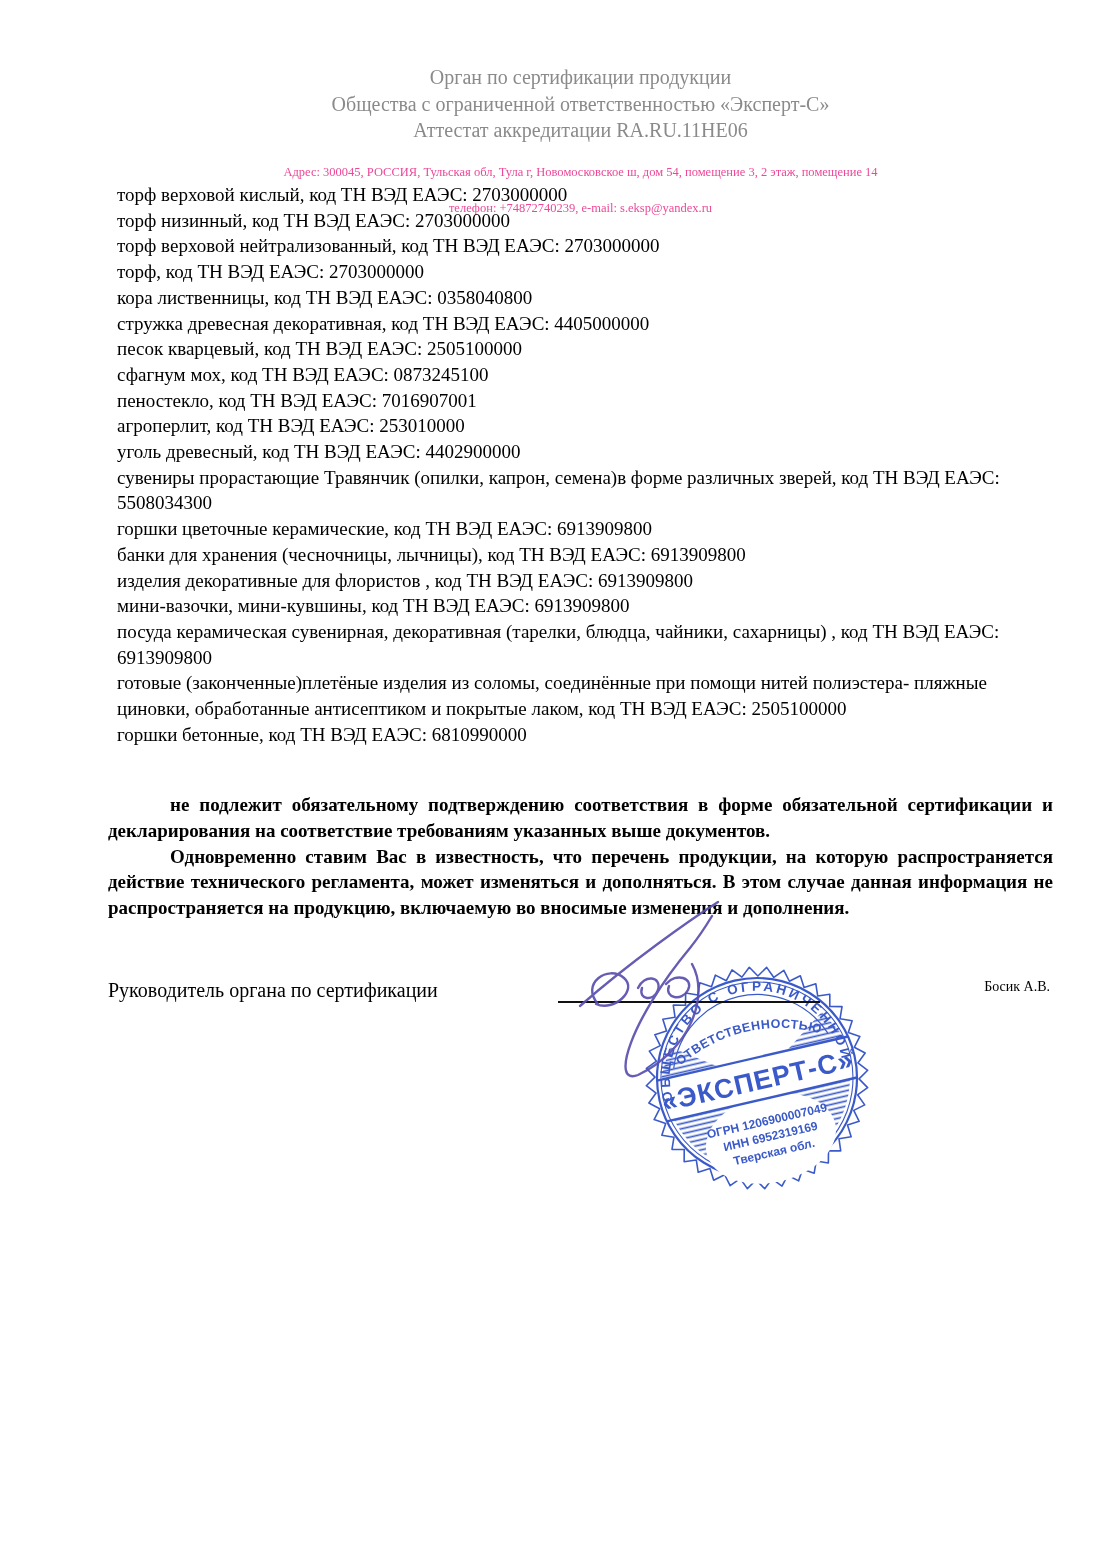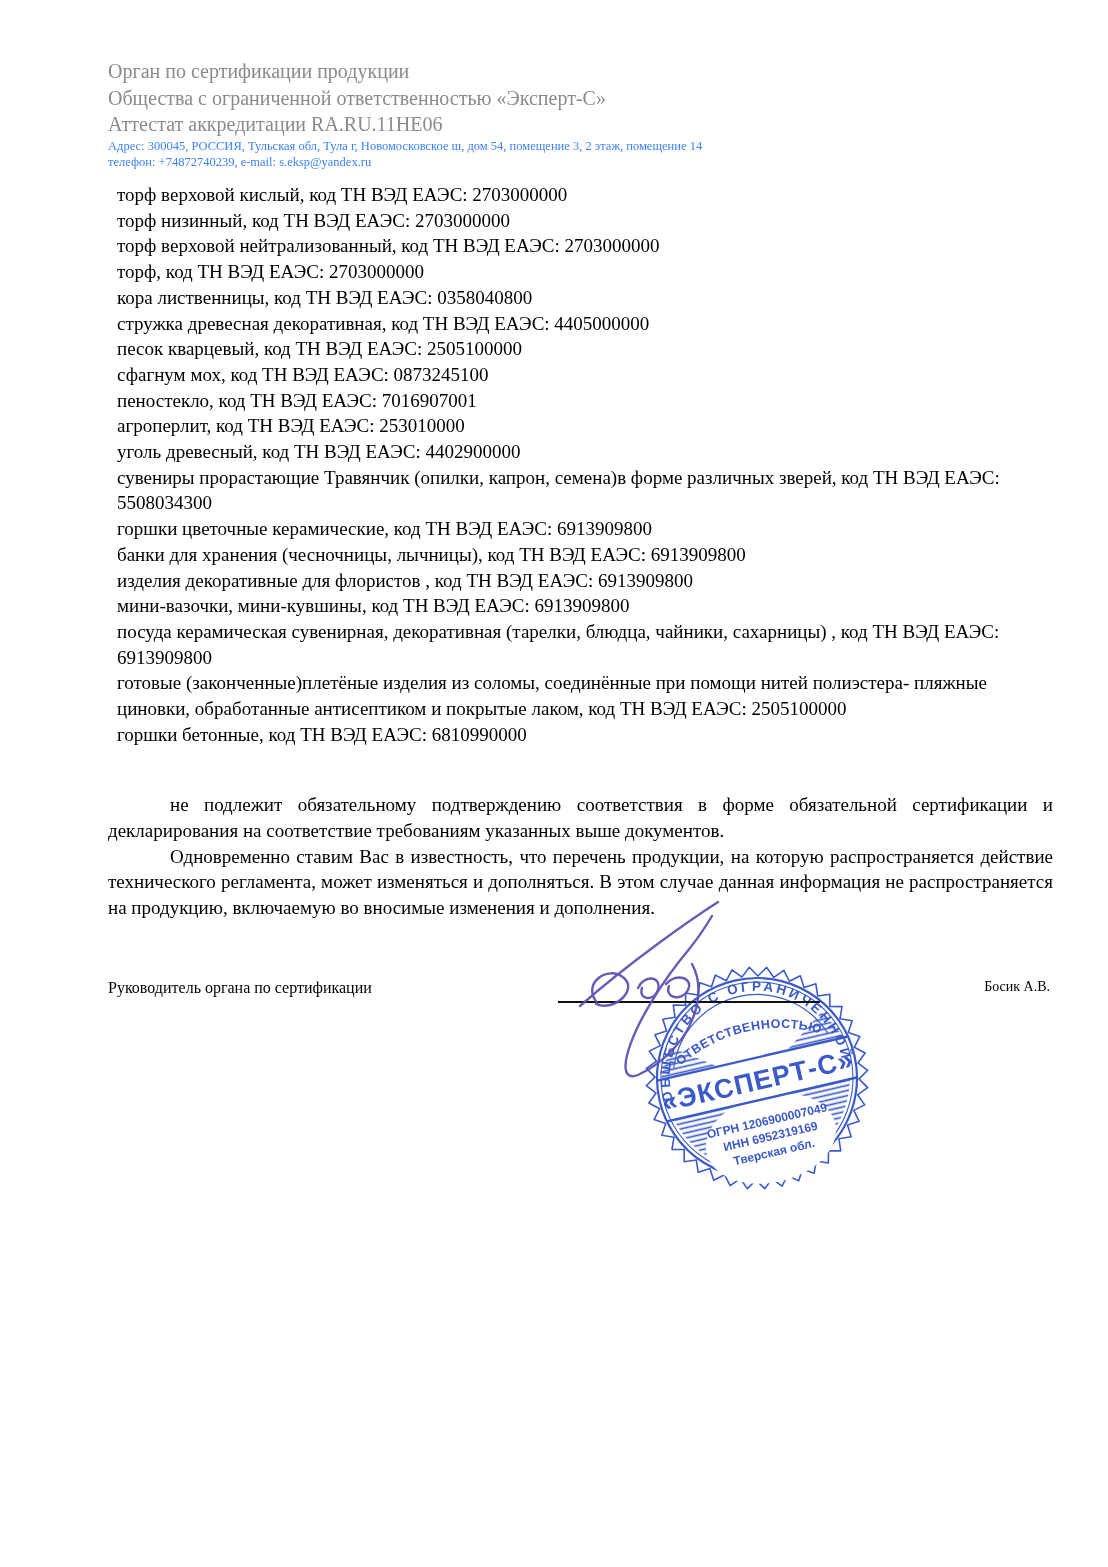--- a/index.html
+++ b/index.html
@@ -7,38 +7,38 @@
   .page{
     position:relative;
     width:1108px;height:1567px;
     background:#ffffff;
     font-family:"Liberation Serif","DejaVu Serif",serif;
     color:#000;
     overflow:hidden;
   }
   
   .doc-header{
-    position:absolute;left:108px;top:58px;width:945px;
-    text-align:left;color:#8a8a8a;
+    position:absolute;left:108px;top:64px;width:945px;
+    text-align:center;color:#8a8a8a;
   }
   .doc-header .hline{font-size:20px;line-height:26.5px;}
-  .doc-header .aline{font-size:12.5px;line-height:16px;color:#3b82f6;}
+  .doc-header .aline{font-size:12.5px;line-height:16px;color:#ec4899;margin-top:20px;}
   
   .product-list{
     position:absolute;left:108px;top:182px;width:945px;
     font-size:19px;line-height:25.7px;text-align:left;margin-left:9px;
   }
   
   .paragraphs{
     position:absolute;left:108px;top:792px;width:945px;
     font-size:19px;line-height:25.8px;text-align:justify;
   }
-  .paragraphs p{margin:0;text-indent:62px;}
+  .paragraphs p{margin:0;text-indent:62px;font-weight:bold;}
   
-  .sig-role{position:absolute;left:108px;top:979px;font-size:16px;}
+  .sig-role{position:absolute;left:108px;top:979px;font-size:20px;}
   .sig-name{position:absolute;right:58px;top:979px;font-size:14px;}
   .sig-line{position:absolute;left:558px;top:1001px;width:262px;height:2px;background:#111;z-index:3;}
   
   .stamp-svg{position:absolute;left:627px;top:948px;width:260px;height:260px;z-index:2;opacity:.93;}
   .stamp-svg text{font-family:"Liberation Sans","DejaVu Sans",sans-serif;font-weight:bold;fill:#2d4ec5;}
   .sig-svg{position:absolute;left:540px;top:900px;width:250px;height:195px;z-index:4;}
 </style>
 </head>
 <body>
 

